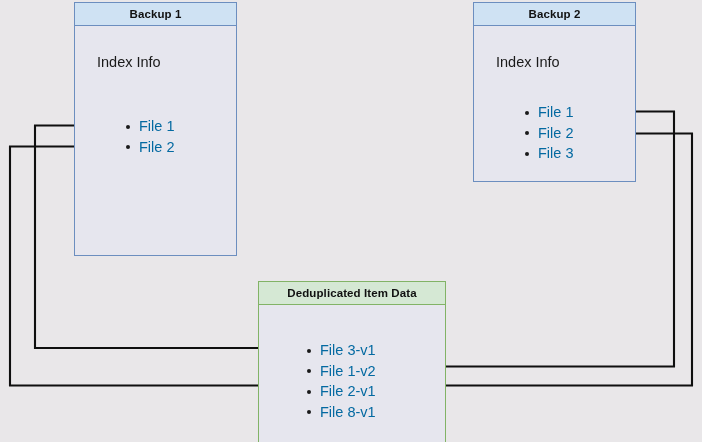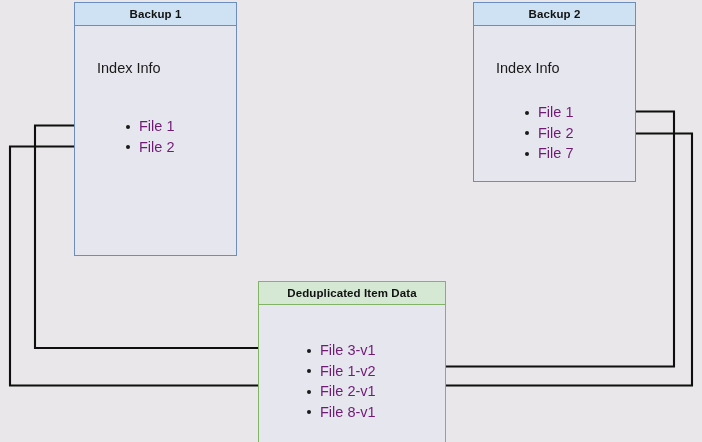--- a/index.html
+++ b/index.html
@@ -62,32 +62,31 @@
   .node-body {
     position: relative;
     width: 100%;
     height: calc(100% - 23px);
   }
   .index-label {
     position: absolute;
     font-size: 14.5px;
     color: #1a1a1a;
     white-space: nowrap;
-    margin-top: 6px;
   }
   .bullet-list {
     position: absolute;
     margin: 0;
     padding: 0;
     list-style: none;
   }
   .bullet-item {
     position: relative;
     font-size: 14.5px;
-    color: #701a75;
+    color: #0369a1;
     line-height: 20.5px;
     white-space: nowrap;
     padding-left: 14px;
   }
   .bullet-item::before {
     content: "";
     position: absolute;
     left: 1px;
     top: 8.5px;
     width: 4.2px;
@@ -146,21 +145,21 @@
     </div>
   </div>
 
   <div class="node node-blue" style="left:473px; top:2px; width:163px; height:180px;">
     <div class="node-header header-blue">Backup 2</div>
     <div class="node-body">
       <div class="index-label" style="left:22px; top:28px;">Index Info</div>
       <ul class="bullet-list" style="left:50px; top:76px;">
         <li class="bullet-item">File 1</li>
         <li class="bullet-item">File 2</li>
-        <li class="bullet-item">File 7</li>
+        <li class="bullet-item">File 3</li>
       </ul>
     </div>
   </div>
 
   <div class="node node-green" style="left:258px; top:281px; width:188px; height:196px;">
     <div class="node-header header-green">Deduplicated Item Data</div>
     <div class="node-body">
       <ul class="bullet-list" style="left:47px; top:35px;">
         <li class="bullet-item">File 3-v1</li>
         <li class="bullet-item">File 1-v2</li>

